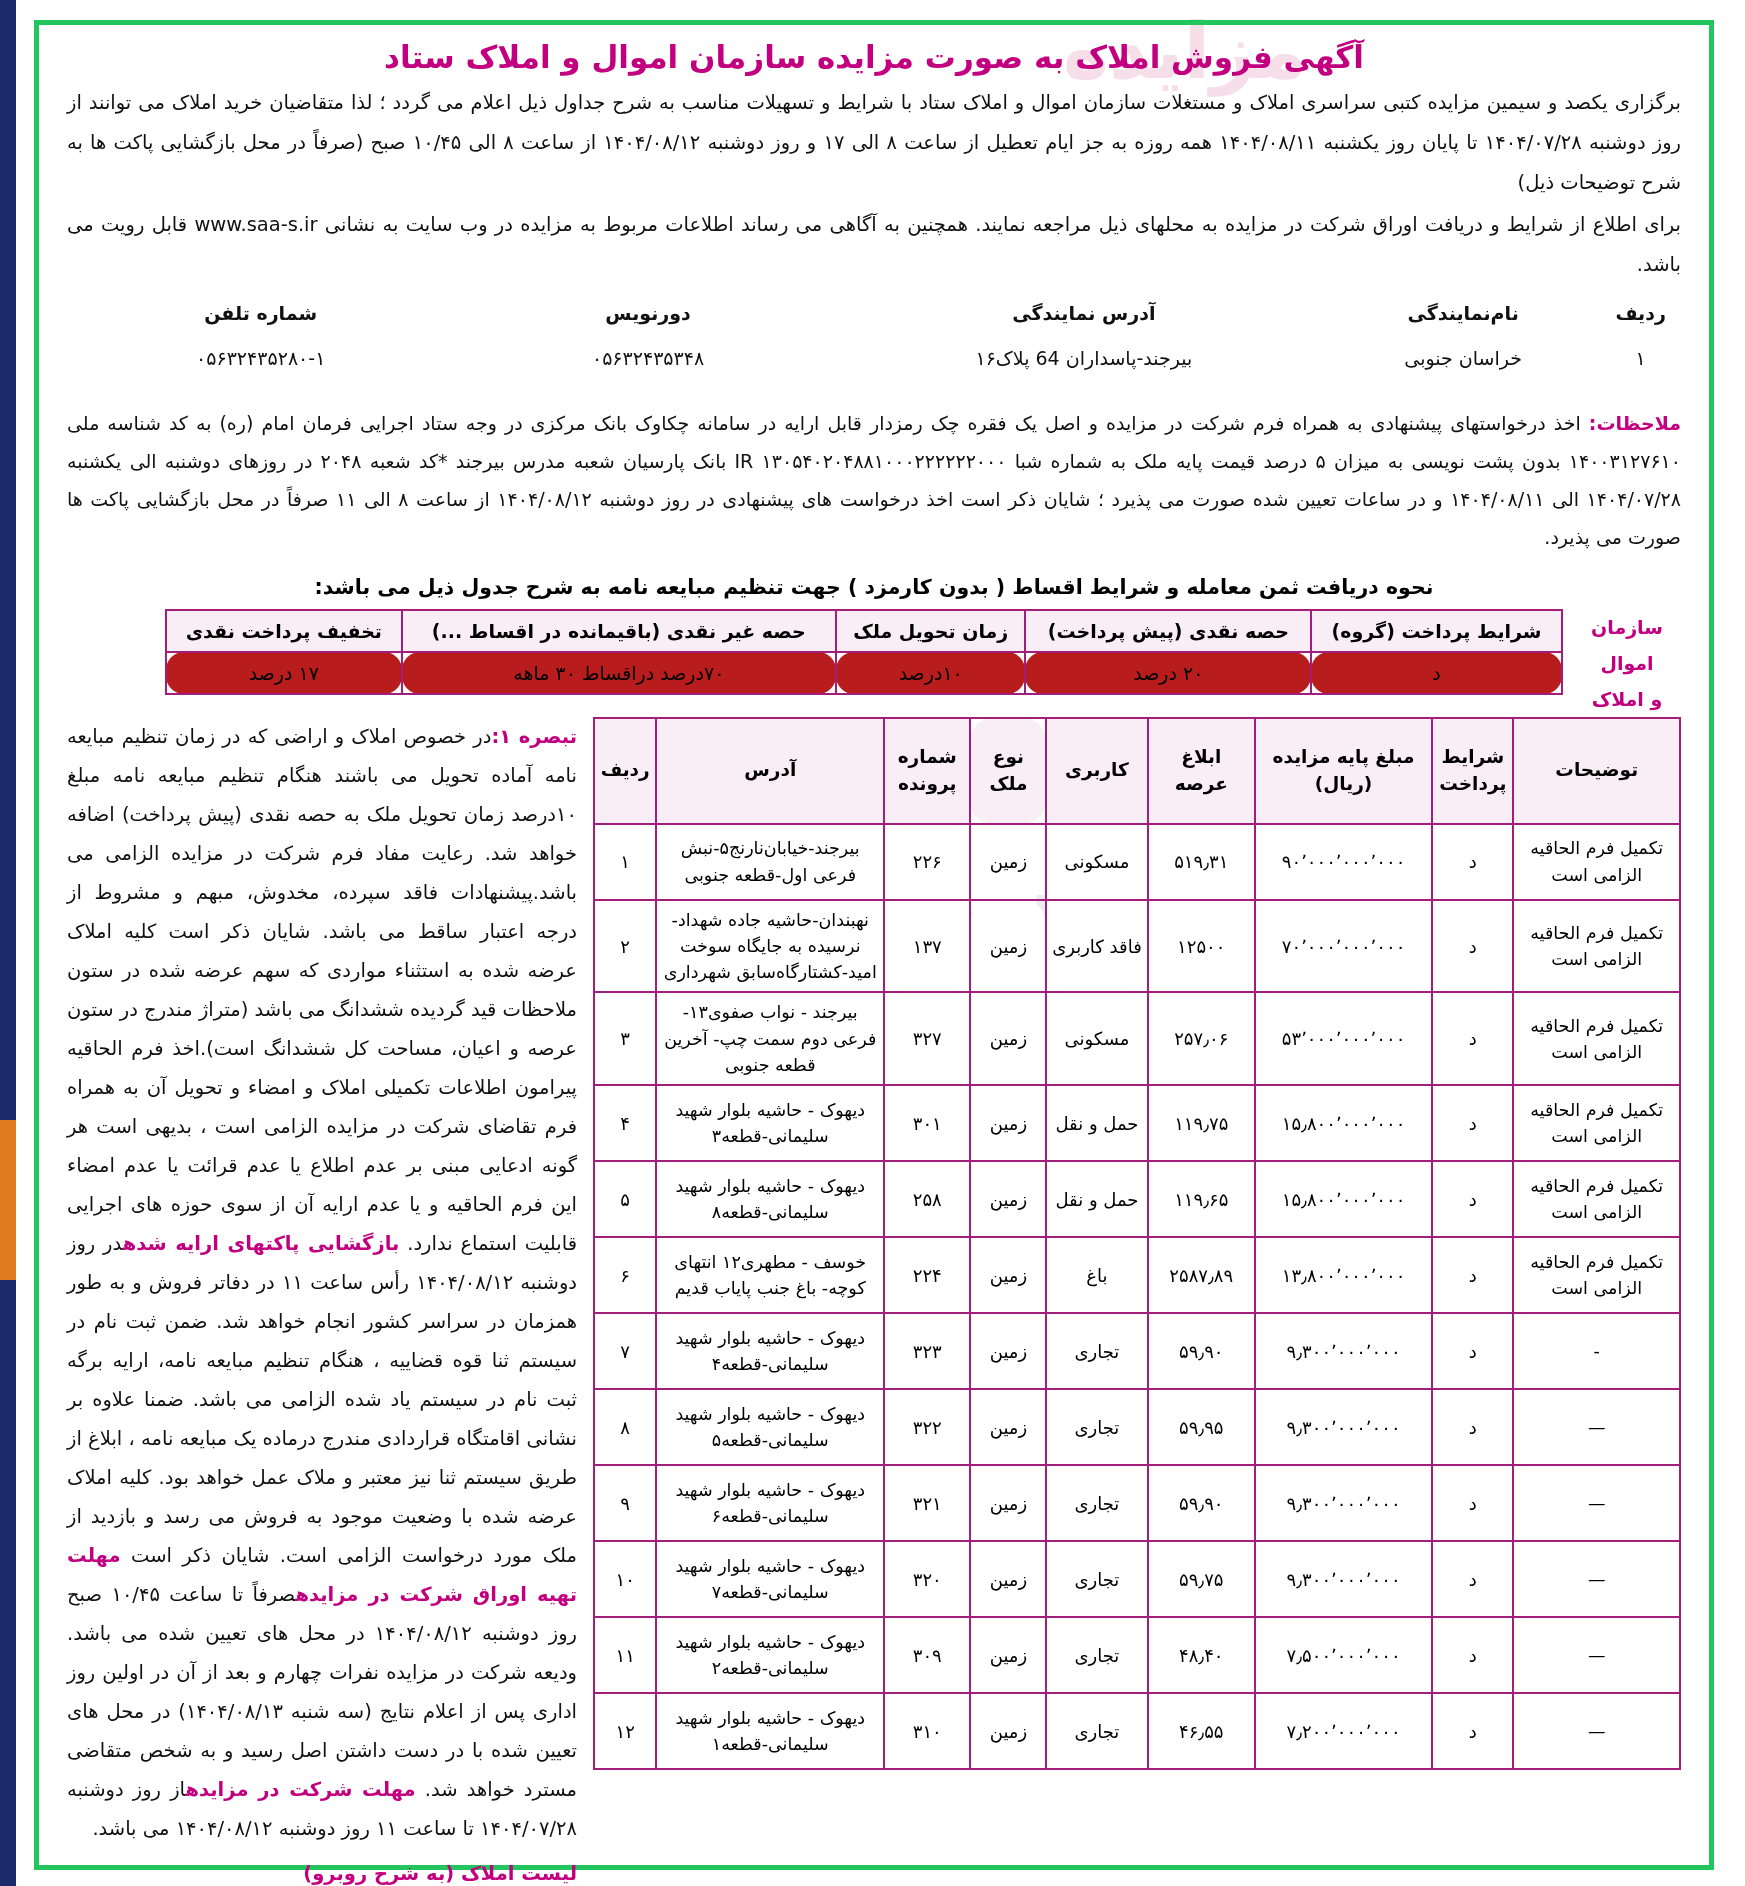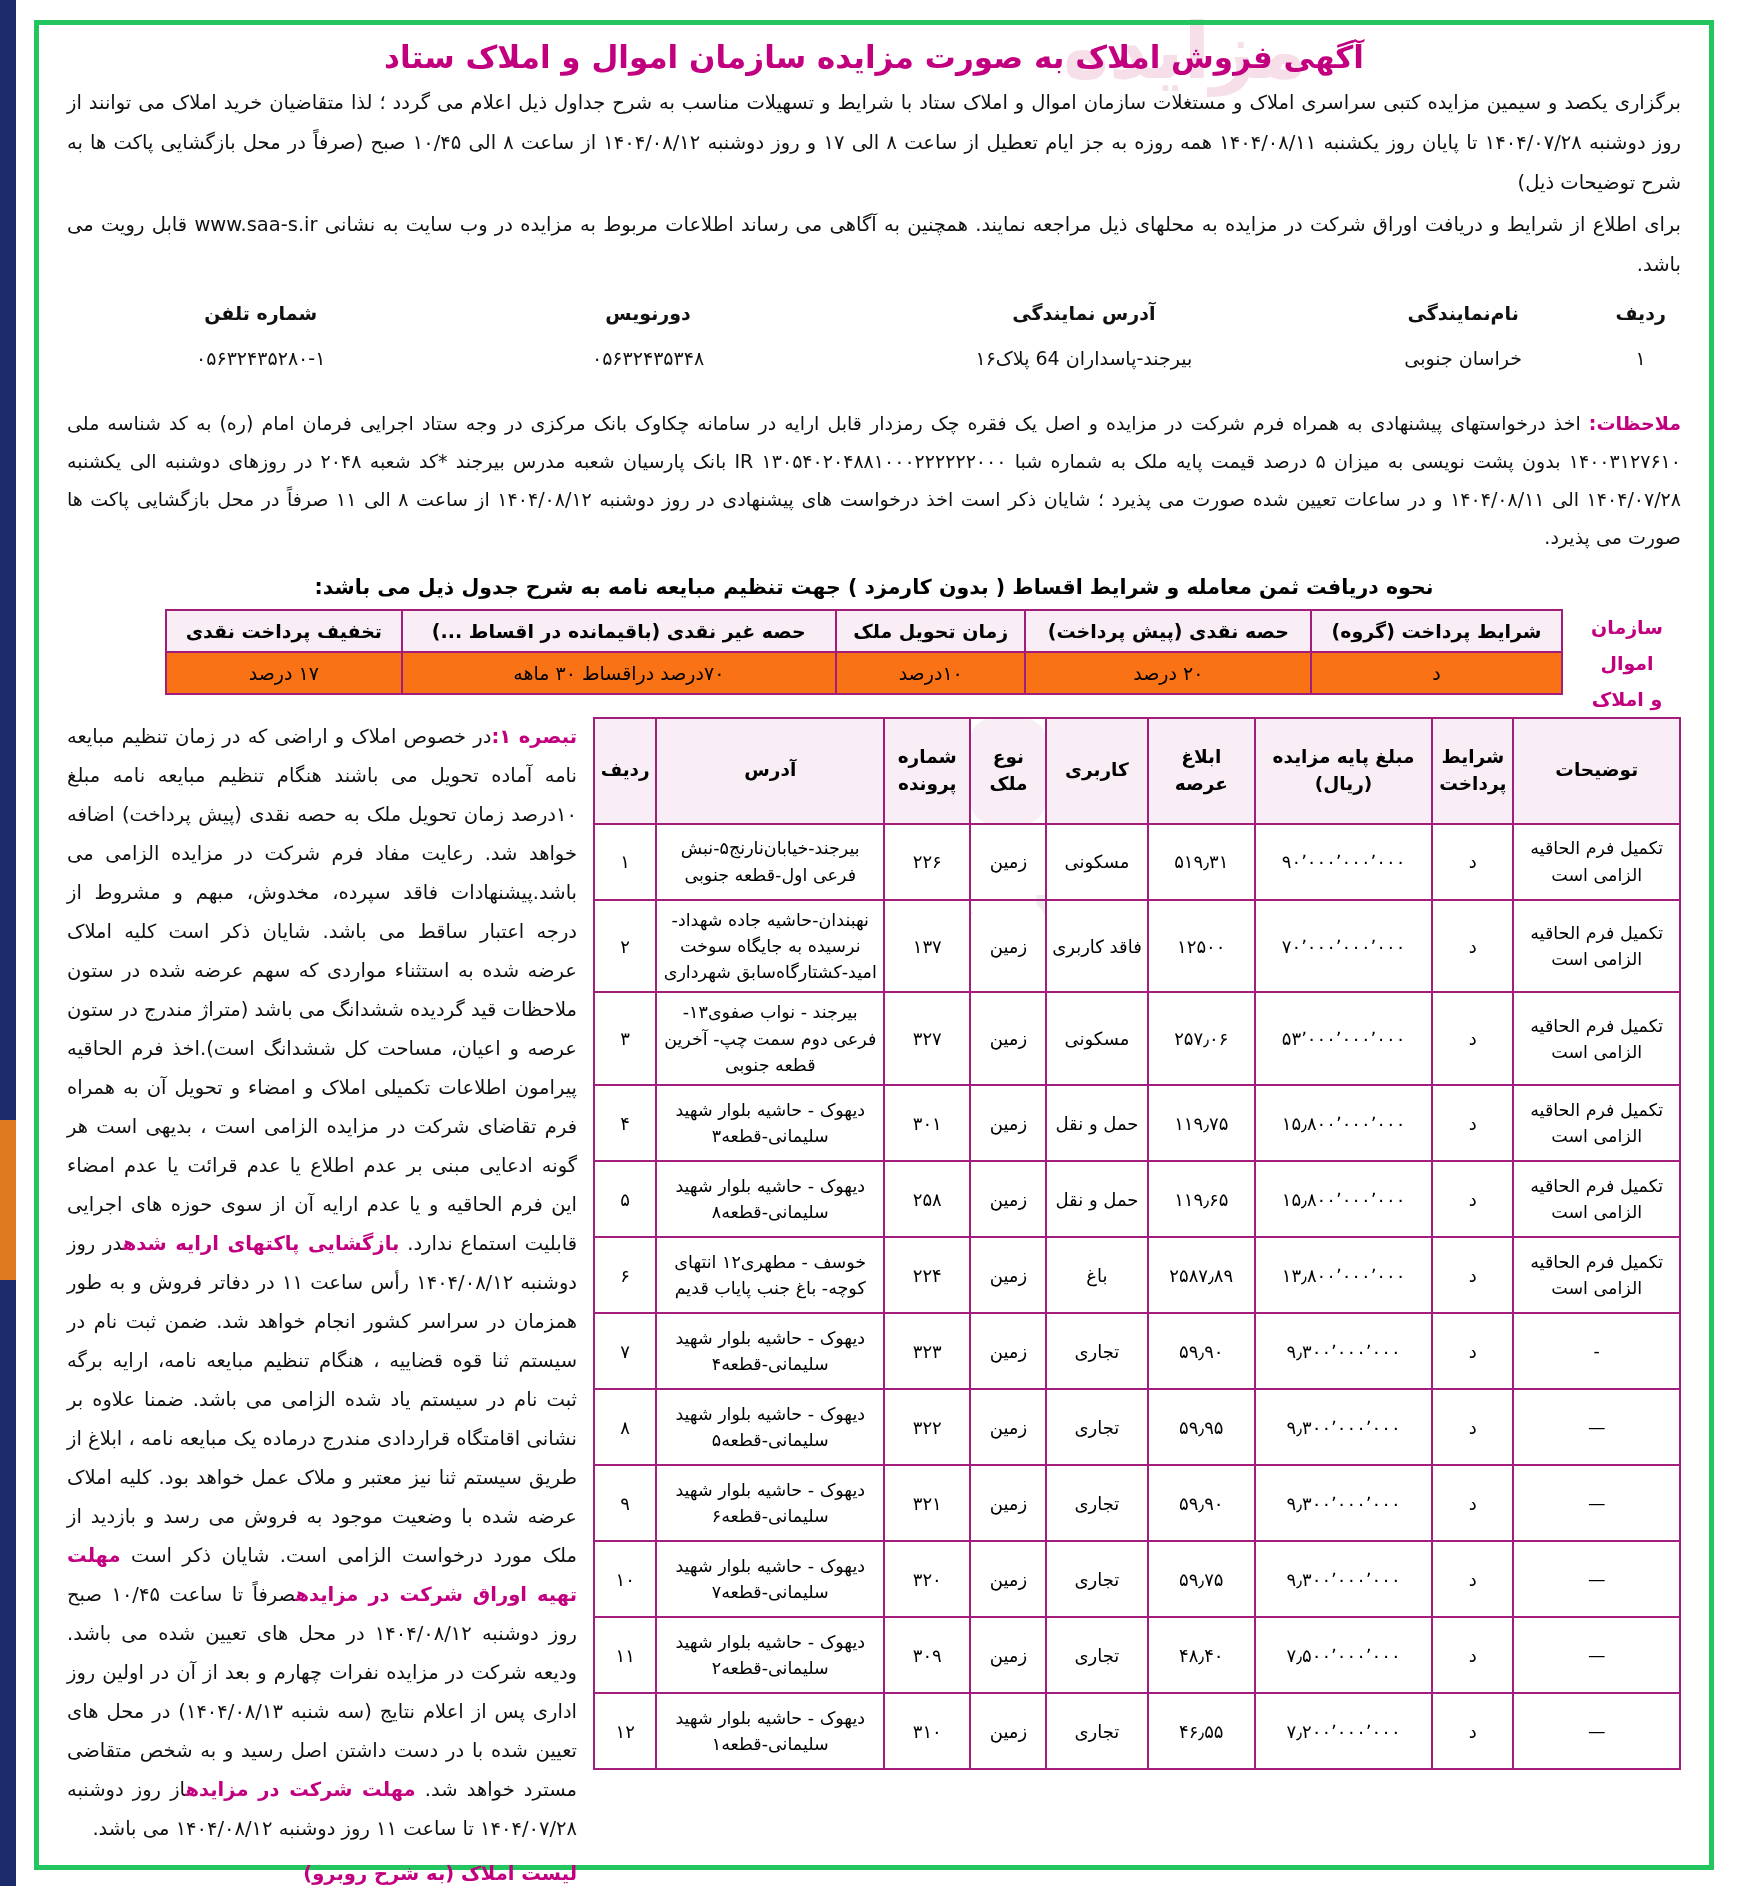--- a/index.html
+++ b/index.html
@@ -146,21 +146,21 @@
   .paytable th,.paytable td{
     border:2px solid #a31d7a;
     text-align:center;
     padding:9px 6px;
   }
   .paytable thead th{
     background:#f9eef6;
     font-weight:bold;
     margin-left:19px;
   }
-  .paytable tbody td{background:#f97316;}
+  .paytable tbody td{background:#b91c1c;border-radius:18px;}
   .org-label{
     position:absolute;
     right:28px;
     top:0;
     width:108px;
     color:#c2007f;
     font-weight:bold;
     font-size:19px;
     line-height:1.9;
     text-align:center;

